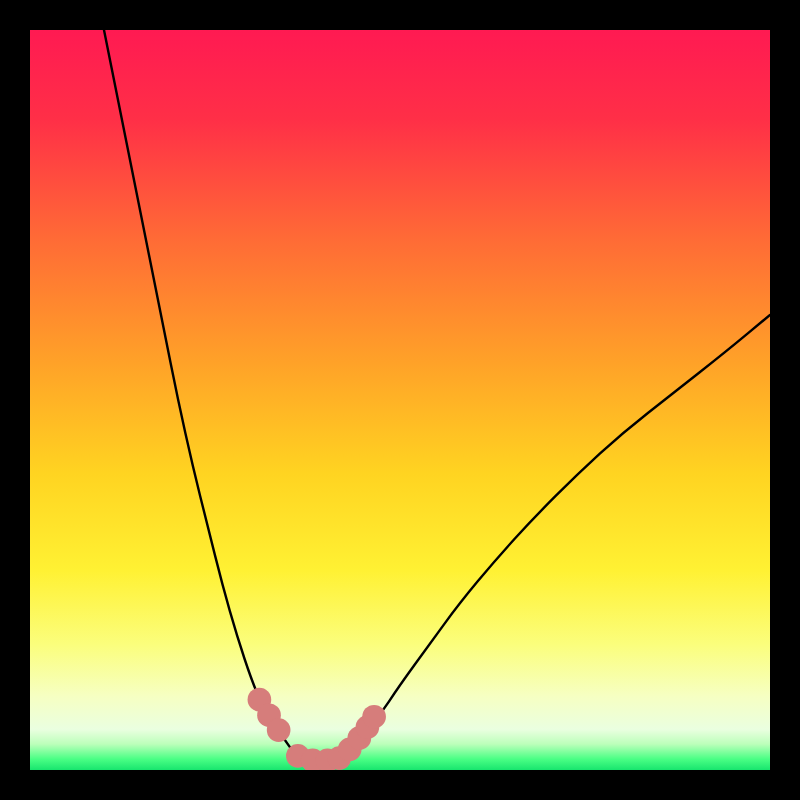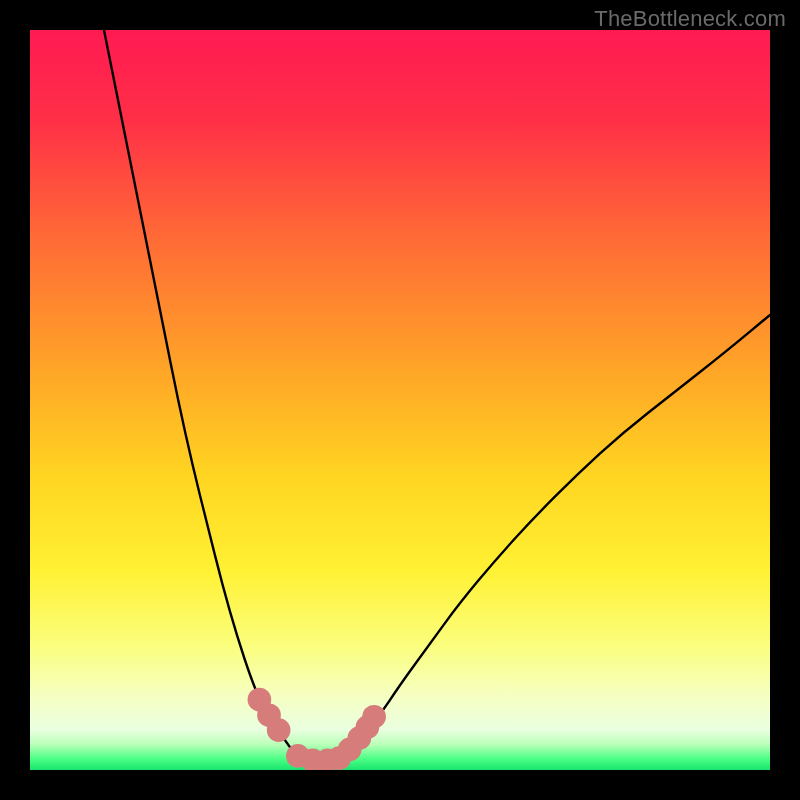--- a/index.html
+++ b/index.html
@@ -83,14 +83,13 @@
           <circle cx="282.68" cy="730.38" r="11.84" class="marker"></circle>
           <circle cx="297.48" cy="730.38" r="11.84" class="marker"></circle>
           <circle cx="309.32" cy="728.16" r="11.84" class="marker"></circle>
           <circle cx="319.68" cy="719.28" r="11.84" class="marker"></circle>
           <circle cx="329.30" cy="708.18" r="11.84" class="marker"></circle>
           <circle cx="337.44" cy="697.08" r="11.84" class="marker"></circle>
           <circle cx="344.10" cy="686.72" r="11.84" class="marker"></circle>
         </g>
     </svg>
   </div>
-  <div class="watermark">TheBottleneck.com</div>
 </div>
 
 </body></html>

